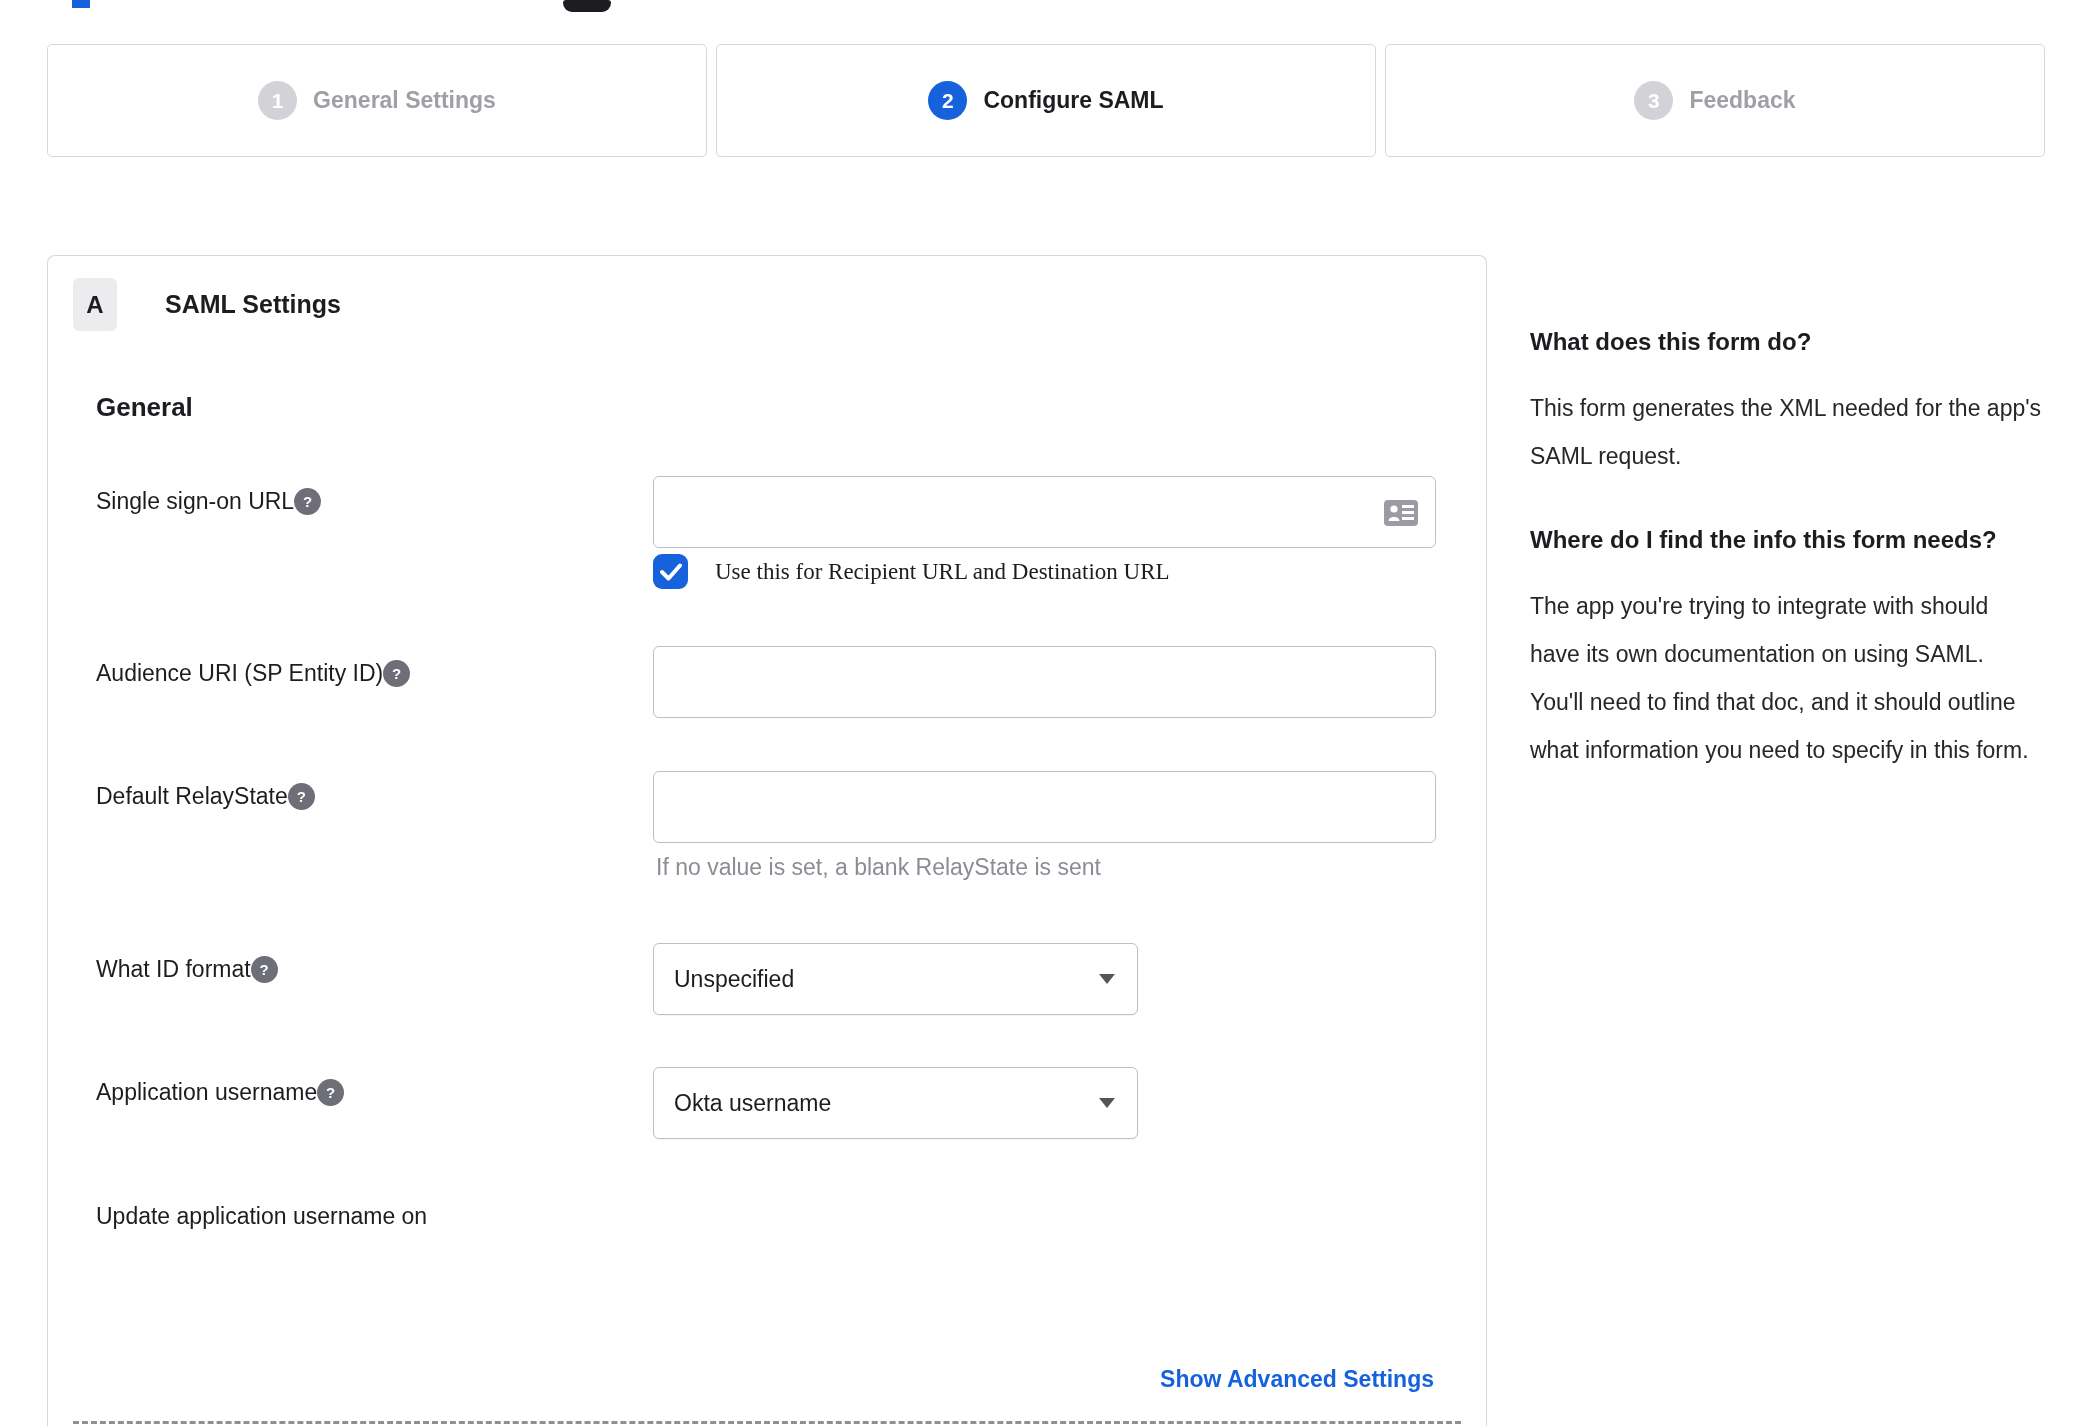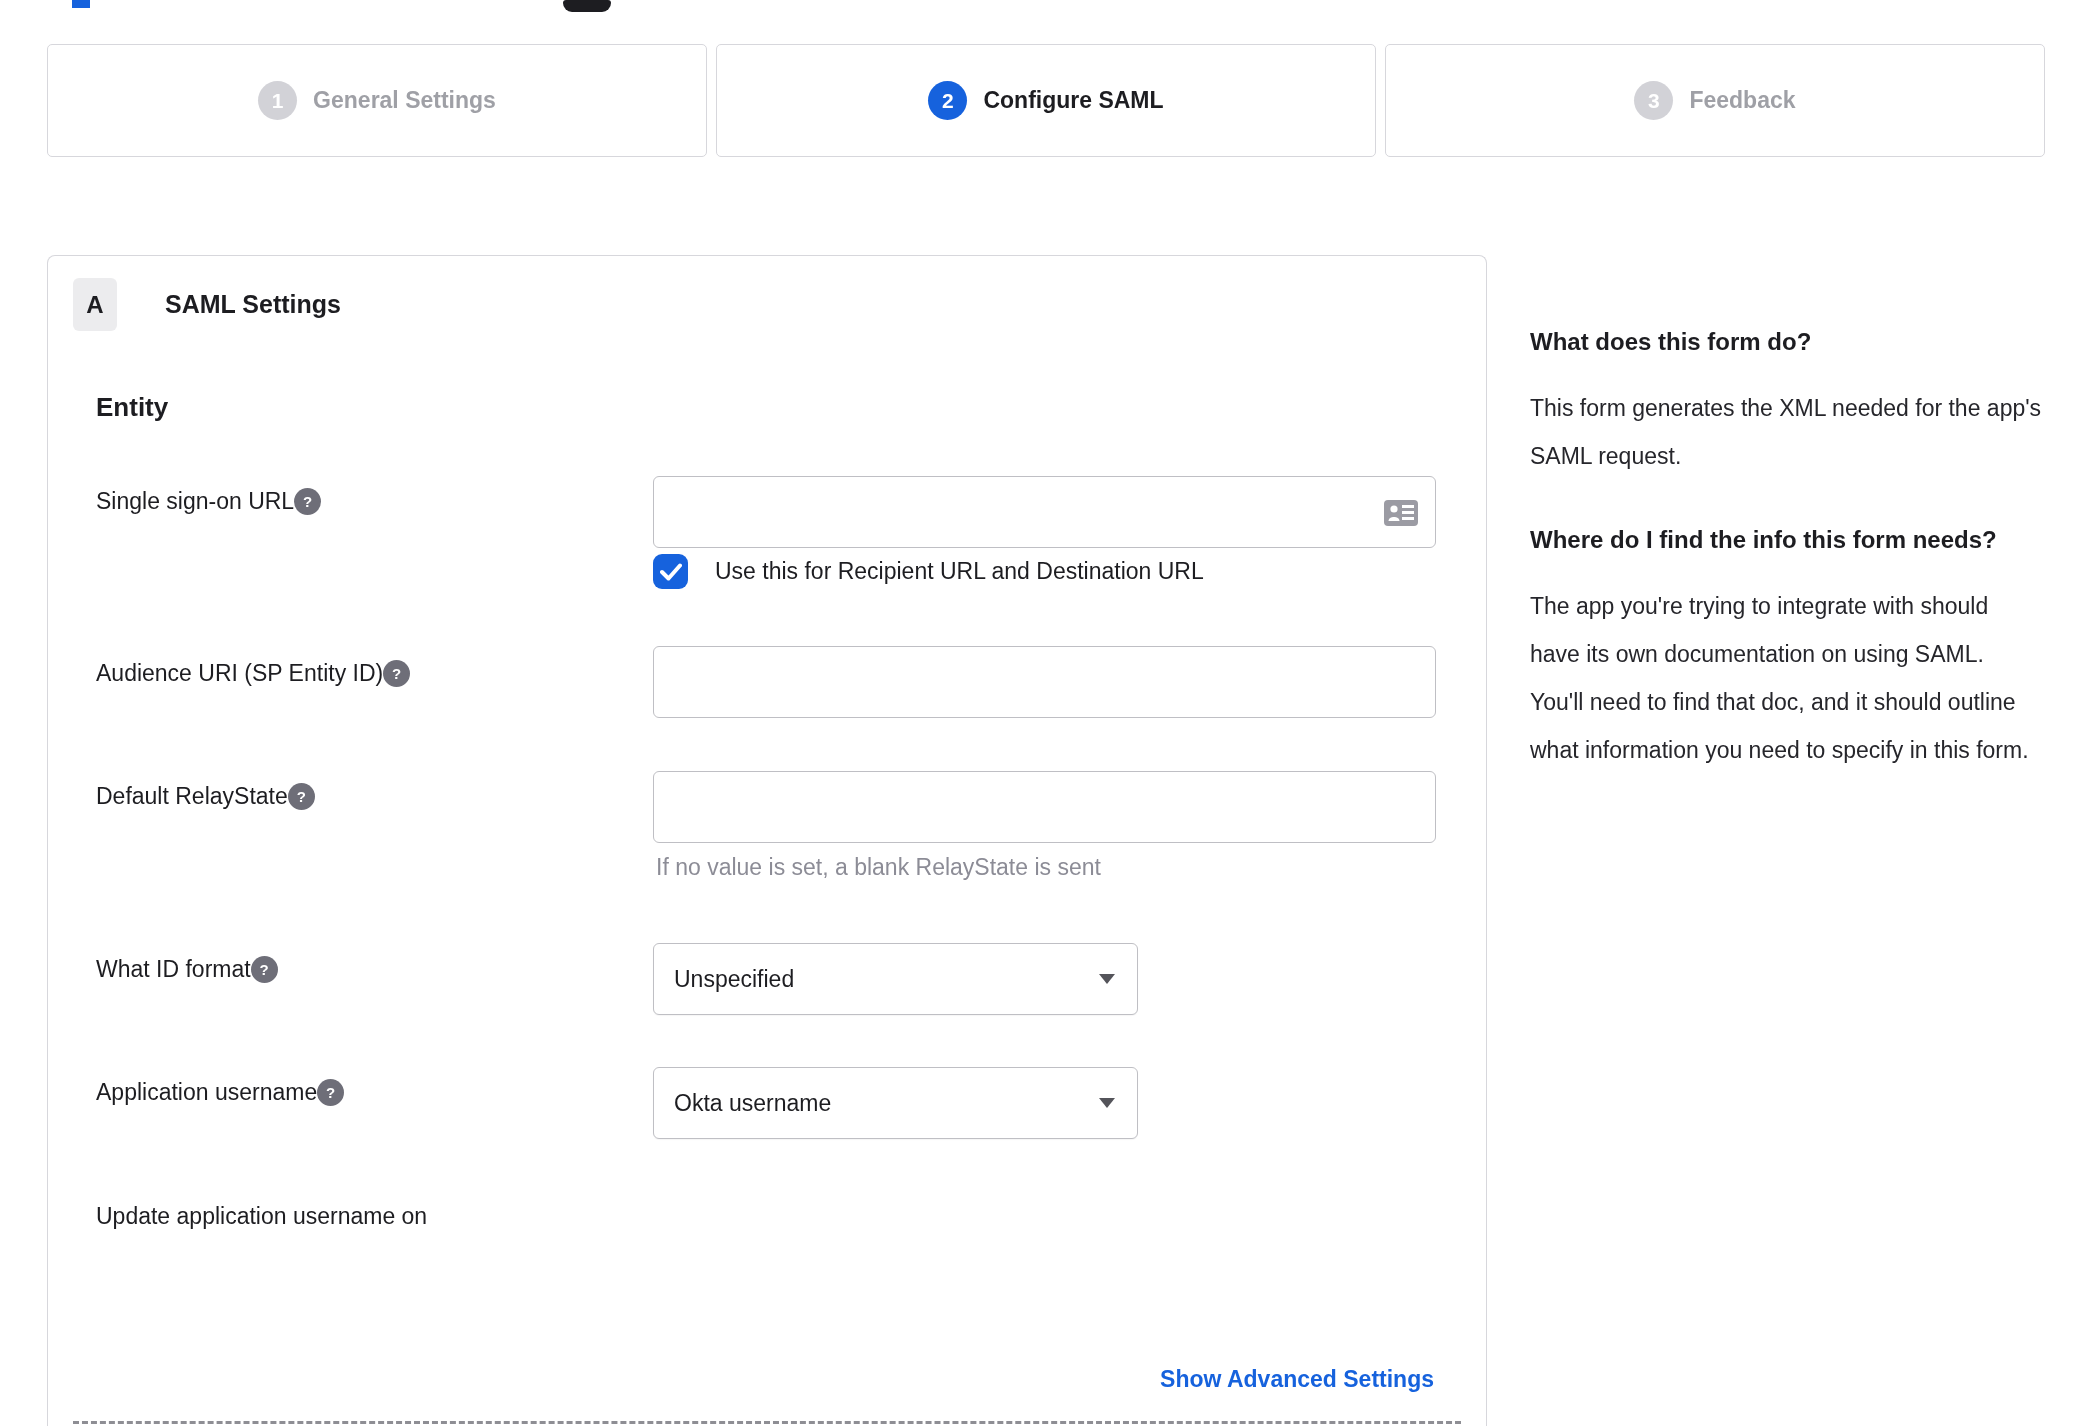--- a/index.html
+++ b/index.html
@@ -47,21 +47,21 @@
   .t-input { position: absolute; left: 605px; width: 783px; height: 72px;
              border: 1px solid #bfbfc4; border-radius: 6px; background: #fff; }
   .t-input input { width: 100%; height: 100%; border: none; outline: none; background: transparent;
                    padding: 0 60px 0 26px; font-size: 23px; font-family: inherit; color: #1d1d21;
                    border-radius: 6px; }
   .card-icon { position: absolute; right: 16px; top: 21px; width: 36px; height: 30px; cursor: pointer; }
 
   .chk-row { position: absolute; left: 605px; display: flex; align-items: center; gap: 27px; }
   .checkbox { width: 35px; height: 35px; border-radius: 9px; background: #1662dd; cursor: pointer;
               display: flex; align-items: center; justify-content: center; }
-  .chk-label { font-size: 23px; color: #1d1d21; }
+  .chk-label { font-size: 23px; color: #1d1d21; font-family: Liberation Serif, serif; }
 
   .hint { position: absolute; left: 608px; font-size: 23px; color: #8c8c96; }
 
   .sel { position: absolute; left: 605px; width: 485px; height: 72px;
          border: 1px solid #bfbfc4; border-radius: 6px; background: #fff;
          display: flex; align-items: center; justify-content: space-between;
          padding: 0 22px 0 20px; cursor: pointer; box-shadow: 0 1px 1px rgba(0,0,0,0.04); }
   .sel-value { font-size: 23px; color: #1d1d21; }
   .caret { width: 0; height: 0; border-left: 8px solid transparent; border-right: 8px solid transparent;
            border-top: 10px solid #54545a; }
@@ -97,21 +97,21 @@
   </div>
 </div>
 
 <div class="panel">
 
   <div class="panel-header">
     <div class="panel-badge">A</div>
     <div class="panel-title">SAML Settings</div>
   </div>
 
-  <div class="section-title">Entity</div>
+  <div class="section-title">General</div>
 
   <div class="f-label" style="top:232px">
     <span>Single sign-on URL</span>
     <span class="help">?</span>
   </div>
   <div class="t-input" style="top:220px">
     <input type="text" value="" style="">
     <svg class="card-icon" viewBox="0 0 36 30">
       <rect x="1" y="2" width="34" height="26" rx="4" fill="#9b9ba3"></rect>
       <circle cx="11" cy="11" r="3.6" fill="#ffffff"></circle>

